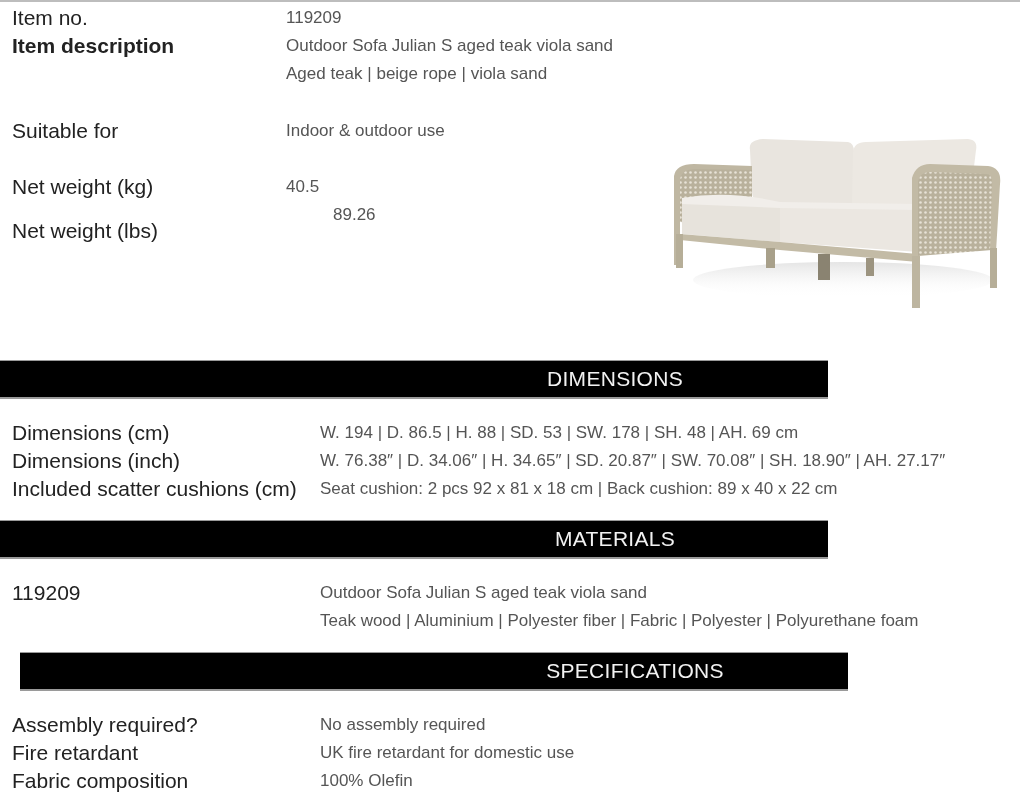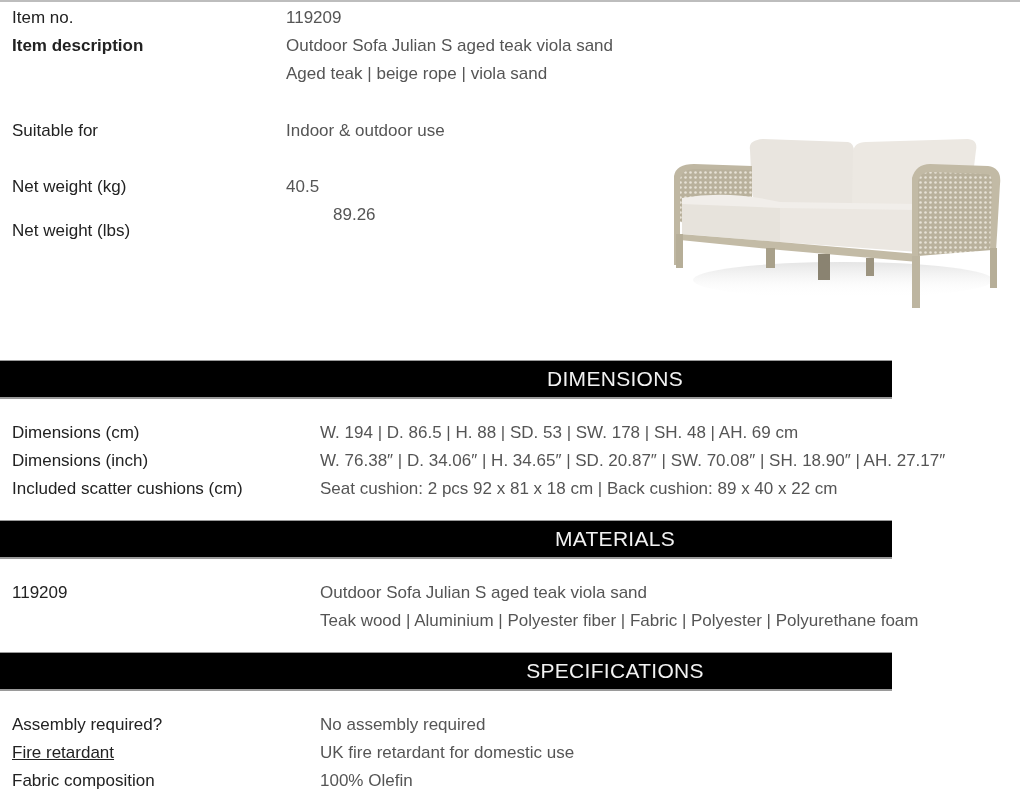--- a/index.html
+++ b/index.html
@@ -12,38 +12,38 @@
     }
     .page {
       position: relative;
       width: 1020px;
       height: 792px;
       border-top: 2px solid #bdbdbd;
     }
     .label {
       position: absolute;
       left: 12px;
-      font-size: 17px;
+      font-size: 21px;
       color: #222222;
       line-height: 20px;
       white-space: nowrap;
     }
     .value {
       position: absolute;
       font-size: 17px;
       color: #555555;
       line-height: 20px;
       white-space: nowrap;
     }
     .v-top { left: 286px; }
     .v-sec { left: 320px; }
     .section-bar {
       position: absolute;
       left: 0;
-      width: 892px;
+      width: 828px;
       height: 39px;
       background: #000000;
       border-top: 1px solid #9a9a9a;
       border-bottom: 2px solid #9a9a9a;
     }
     .section-title {
       position: absolute;
       left: 615px;
       top: 50%;
       transform: translate(-50%, -50%);
@@ -138,27 +138,27 @@
 
   <div class="section-bar" style="top:518px;">
     <span class="section-title">MATERIALS</span>
   </div>
   <div>
     <span class="label" style="top:581px;">119209</span>
     <span class="value v-sec" style="top:581px;">Outdoor Sofa Julian S aged teak viola sand</span>
     <span class="value v-sec" style="top:609px;">Teak wood | Aluminium | Polyester fiber | Fabric | Polyester | Polyurethane foam</span>
   </div>
 
-  <div class="section-bar" style="top:650px;">
+  <div class="section-bar" style="top:650px;margin-left:20px;">
     <span class="section-title">SPECIFICATIONS</span>
   </div>
   <div>
     <span class="label" style="top:713px;">Assembly required?</span>
     <span class="value v-sec" style="top:713px;text-align:right;">No assembly required</span>
 
-    <span class="label" style="top:741px;text-decoration:underline;">Fire retardant</span>
+    <span class="label" style="top:741px;">Fire retardant</span>
     <span class="value v-sec" style="top:741px;">UK fire retardant for domestic use</span>
 
     <span class="label" style="top:769px;">Fabric composition</span>
     <span class="value v-sec" style="top:769px;">100% Olefin</span>
   </div>
 
 </div>
 
 </body></html>

